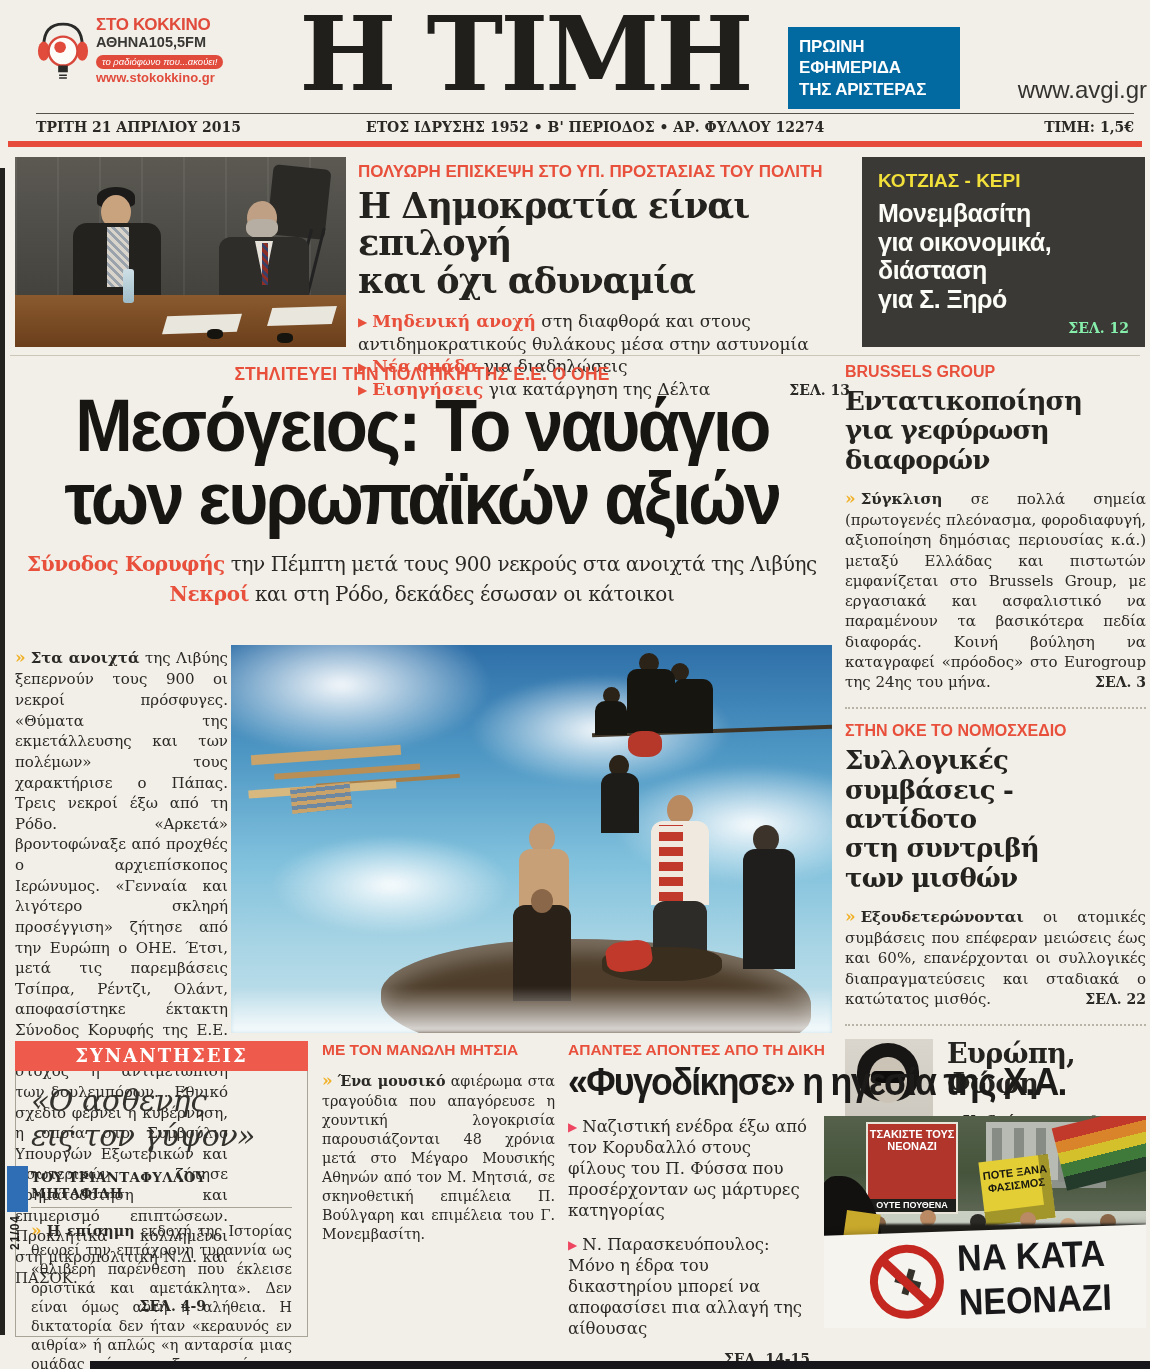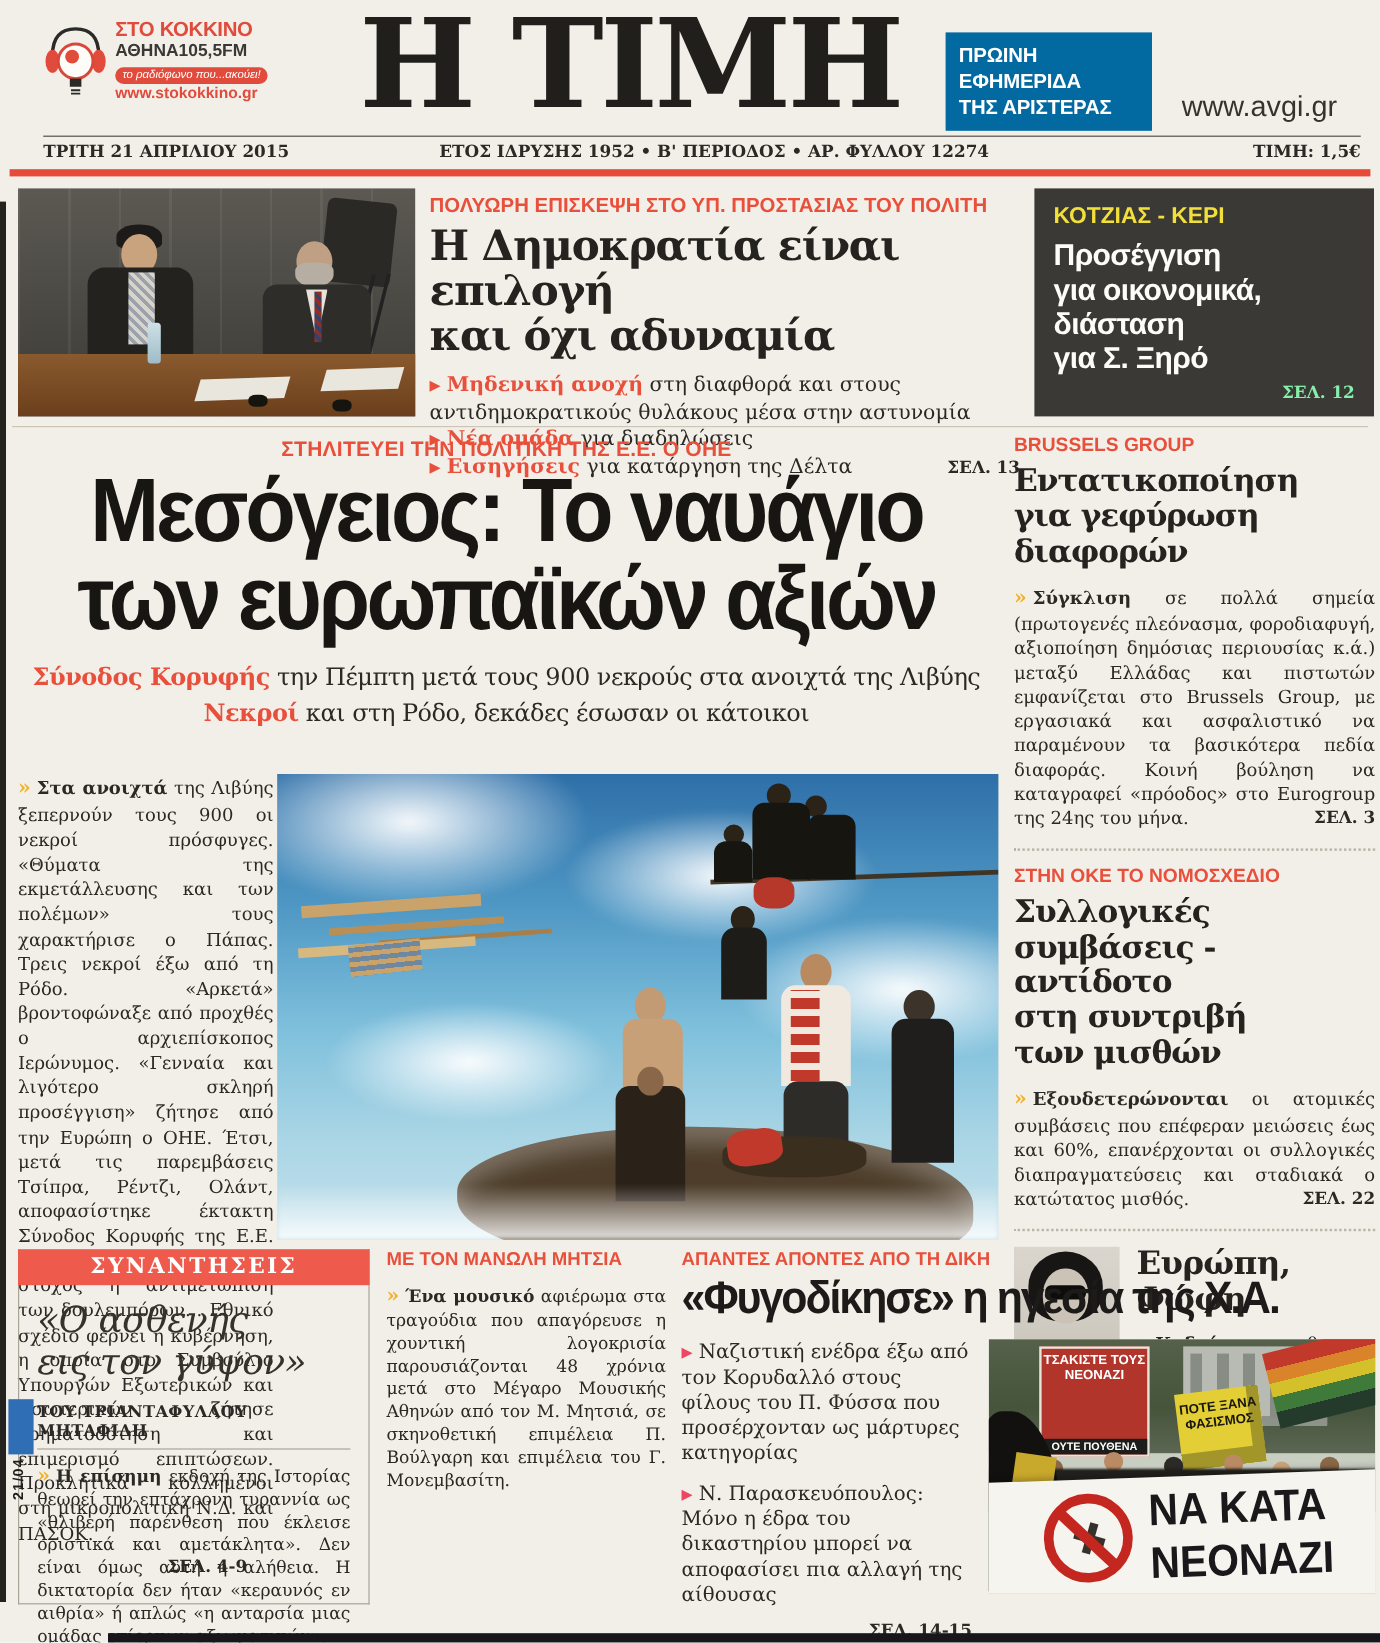--- a/index.html
+++ b/index.html
@@ -12,21 +12,21 @@
   .radio-station{color:#e14b3c;font-weight:bold;font-size:17px;letter-spacing:-0.3px;}
   .radio-freq{color:#3a3835;font-weight:bold;font-size:14.5px;}
   .radio-tagline{display:inline-block;margin-top:4px;background:#e14b3c;color:#fff;font-style:italic;
                  font-size:9.5px;padding:2px 6px;border-radius:7px;}
   .radio-url{color:#e14b3c;font-weight:bold;font-size:13px;margin-top:3px;}
   .masthead-title{position:absolute;left:285px;top:0px;width:480px;text-align:center;
     font-family:"DejaVu Serif",serif;font-weight:bold;font-size:103px;letter-spacing:-3px;
     line-height:1.05;color:#201f1c;}
   .tag-box{position:absolute;left:788px;top:27px;width:172px;box-sizing:border-box;background:#0369a1;
     color:#fff;padding:9px 11px;font-weight:bold;font-size:17px;line-height:1.25;letter-spacing:-0.2px;}
-  .site{position:absolute;left:952px;top:76px;width:195px;font-size:24px;color:#35332f;text-align:center;}
+  .site{position:absolute;left:952px;top:76px;width:195px;font-size:24px;color:#35332f;text-align:right;}
   .dateline{position:absolute;left:36px;right:16px;top:113px;border-top:1.5px solid #55524c;padding-top:5px;
     font-family:"DejaVu Serif",serif;font-weight:bold;font-size:14px;color:#2b2925;}
   .dl-center{position:absolute;left:330px;top:5px;}
   .dl-right{position:absolute;right:0;top:5px;}
   .red-rule{position:absolute;left:8px;right:8px;top:141px;height:6px;background:#e64a39;}
 
   
   .photo-conf{position:absolute;left:15px;top:157px;width:331px;height:190px;overflow:hidden;
     background:linear-gradient(180deg,#5b5952 0%,#4a4843 55%,#3c3a35 100%);}
   .pc-wall{position:absolute;inset:0;background:repeating-linear-gradient(90deg,rgba(255,255,255,0.06) 0 2px,transparent 2px 42px);}
@@ -255,21 +255,21 @@
     <div class="ts-bullets">
       <span class="tri"></span><span class="lead-red">Μηδενική ανοχή</span><span> στη διαφθορά και στους αντιδημοκρατικούς θυλάκους μέσα στην αστυνομία </span><span class="tri"></span><span class="lead-red">Νέα ομάδα</span><span> για διαδηλώσεις </span><br>
       <span class="tri"></span><span class="lead-red">Εισηγήσεις</span><span> για κατάργηση της Δέλτα</span>
       <span class="pageref">ΣΕΛ. 13</span>
     </div>
   </div>
 
   <div class="kotzias">
     <div class="kotzias-kicker">ΚΟΤΖΙΑΣ - ΚΕΡΙ</div>
     <div class="kotzias-headline">
-      <span>Προσέγγιση</span><br>
+      <span>Μονεμβασίτη</span><br>
       <span>για οικονομικά,</span><br>
       <span>διάσταση</span><br>
       <span>για Σ. Ξηρό</span>
     </div>
     <div class="kotzias-page">ΣΕΛ. 12</div>
   </div>
 
   <div class="sep1"></div>
 
   <div class="ms">

